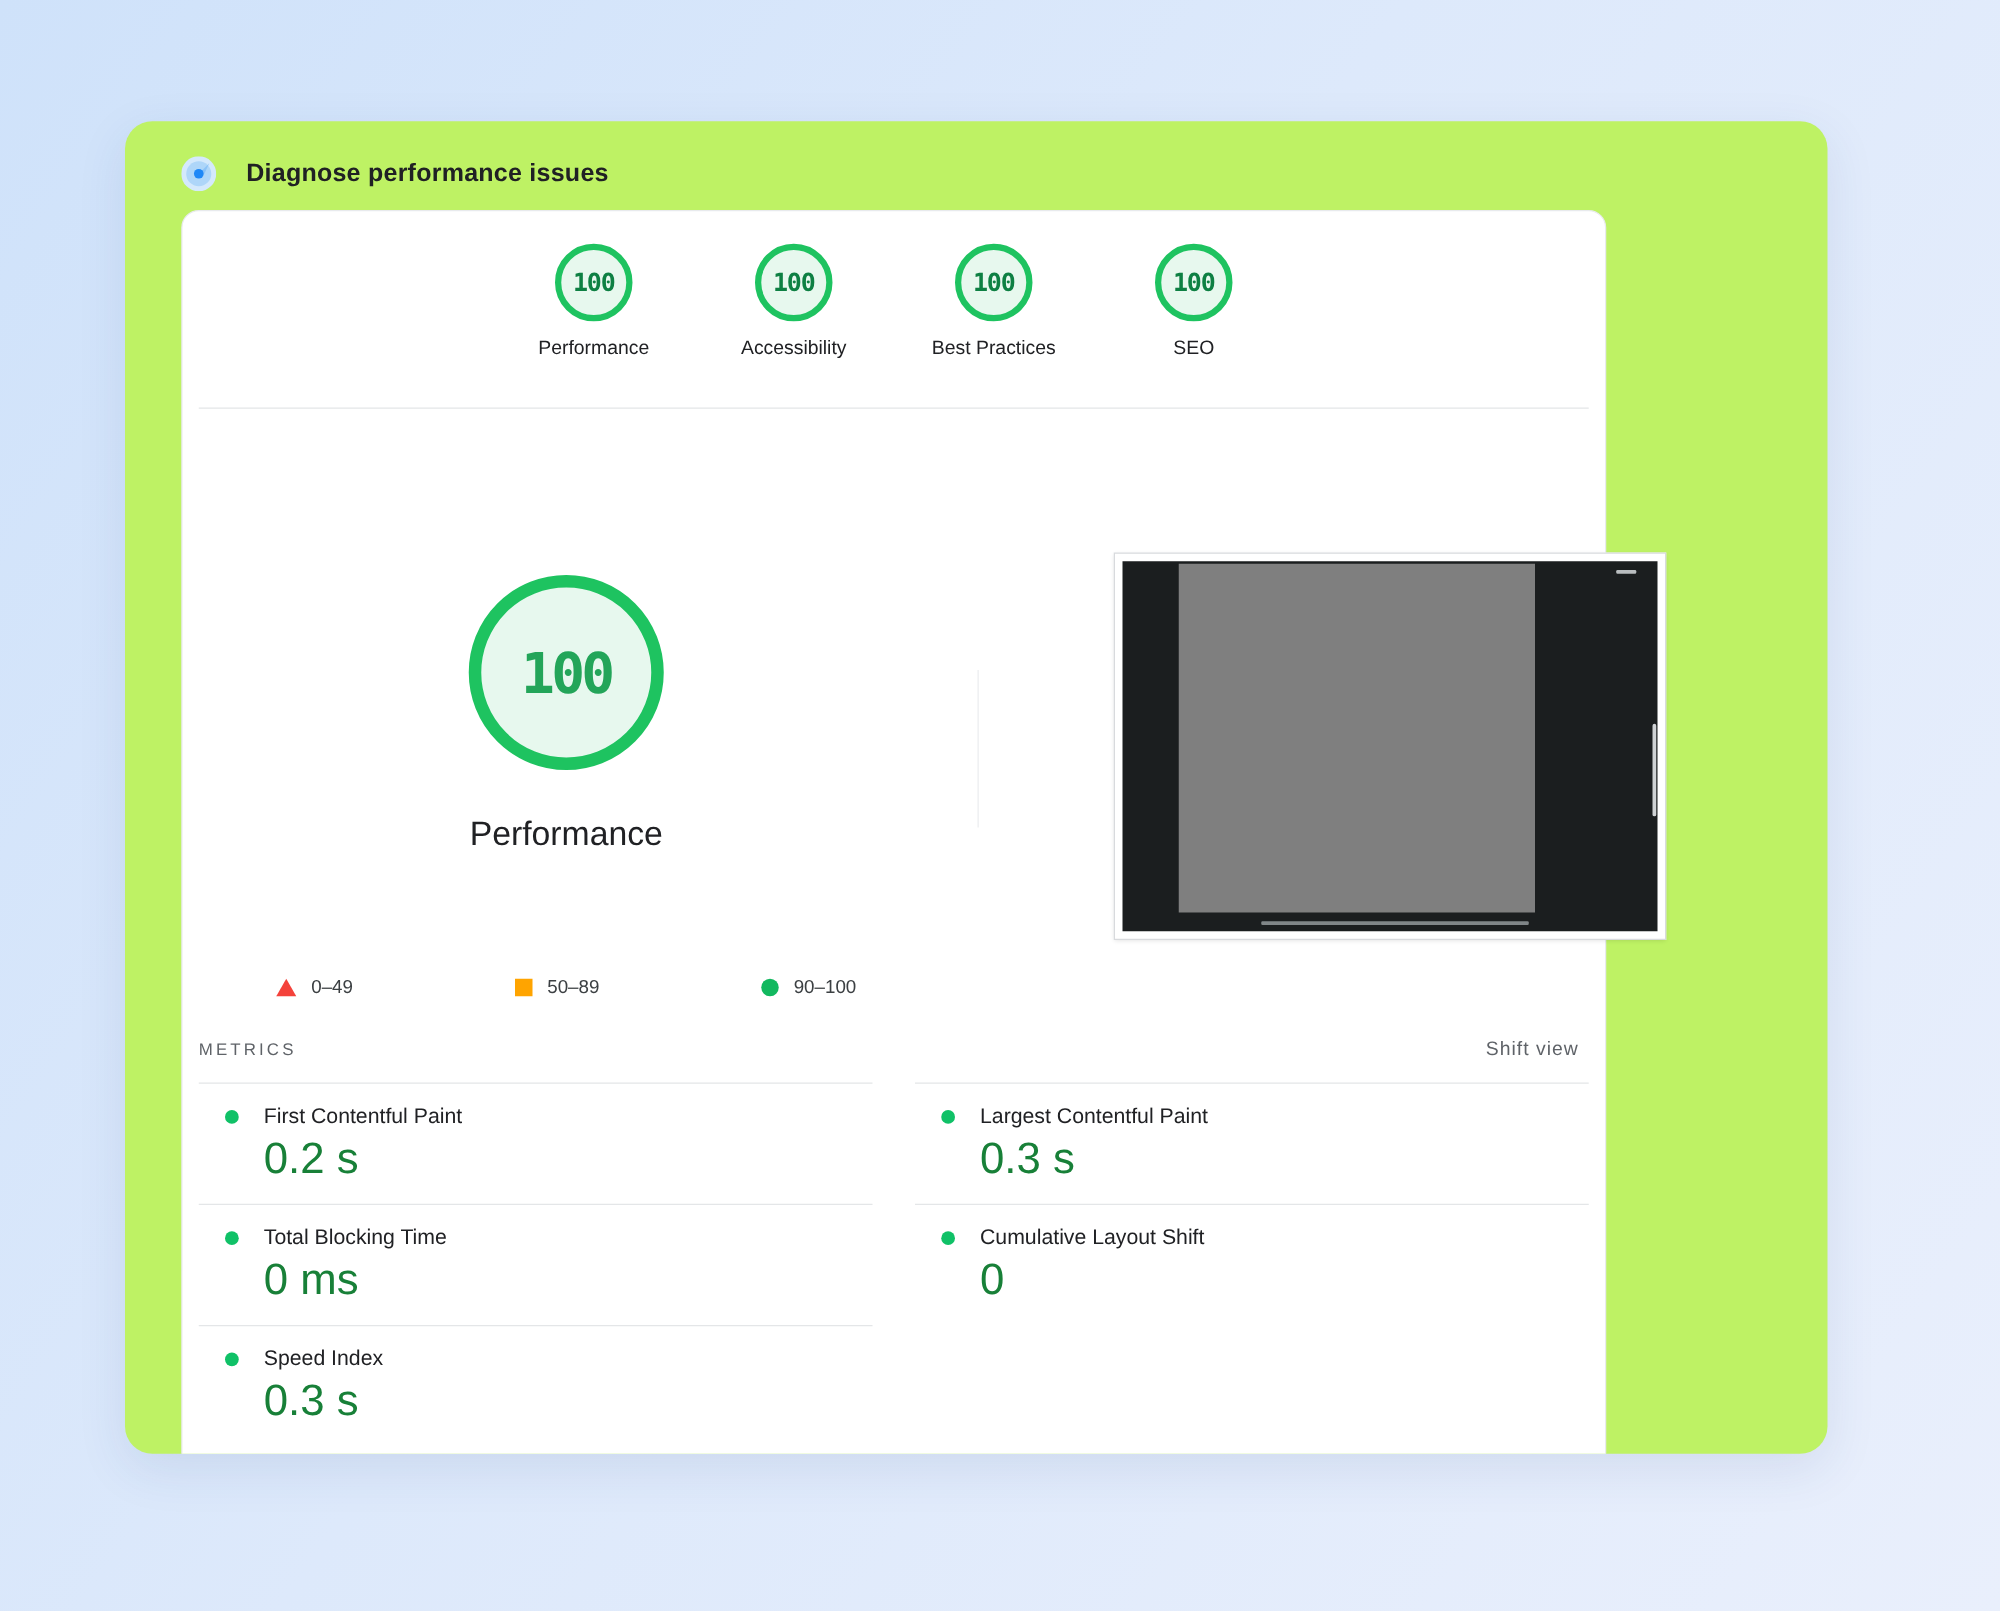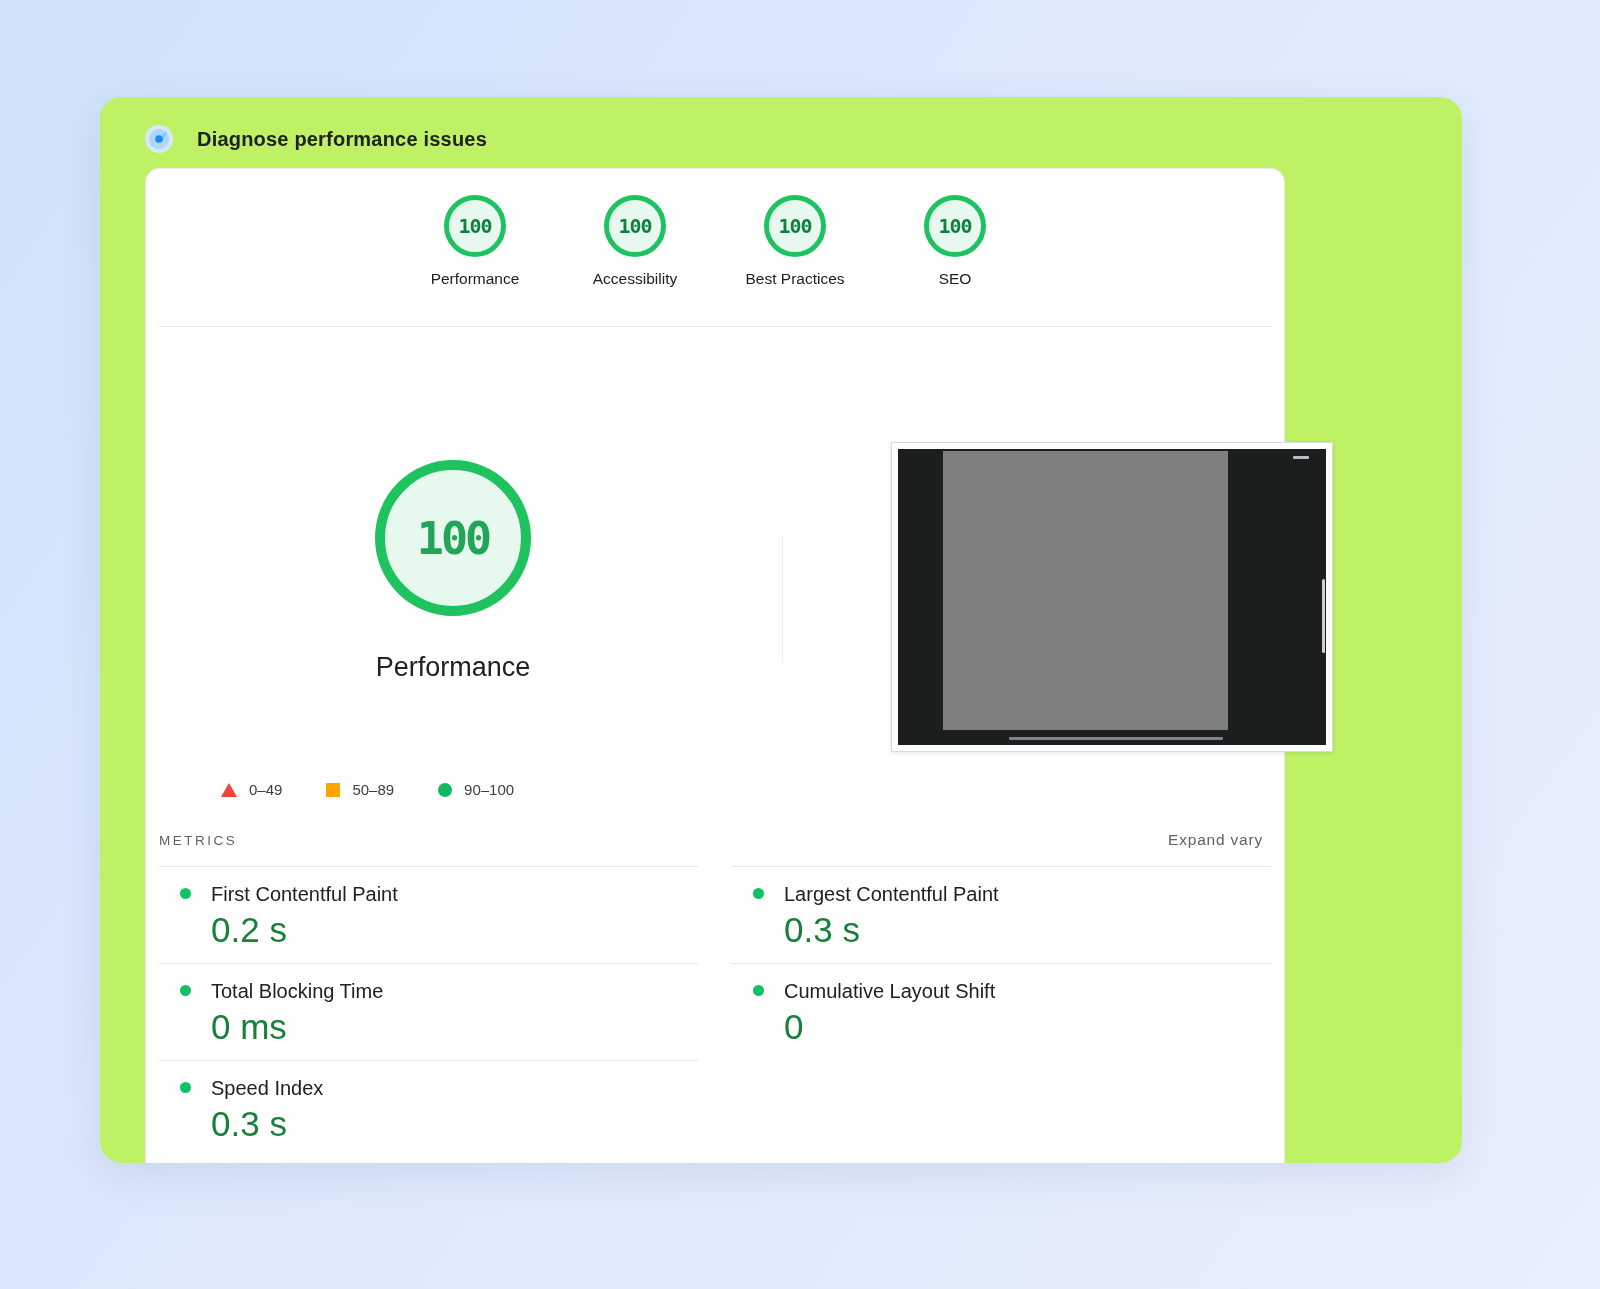--- a/index.html
+++ b/index.html
@@ -61,21 +61,21 @@
     position:absolute; left:107px; top:483px; width:400px;
     text-align:center; font-size:27px; font-weight:500; color:var(--ink);
   }
   .perf-desc{
     position:absolute; left:75px; top:536px; width:464px;
     text-align:center; font-size:15.5px; line-height:26px; color:var(--muted);
   }
   .perf-desc a{color:var(--link); text-decoration:none; cursor:pointer;}
   .legend{
     position:absolute; left:75px; top:612px; width:464px;
-    display:flex; justify-content:flex-start; gap:44px; align-items:center;
+    display:flex; justify-content:space-between; gap:44px; align-items:center;
   }
   .legend-item{display:flex; align-items:center; gap:12px; font-size:15px; color:#3c4043;}
   .shape-triangle{width:0; height:0; border-left:8px solid transparent; border-right:8px solid transparent; border-bottom:14px solid #f4423b;}
   .shape-square{width:14px; height:14px; background:#ffa400;}
   .shape-circle{width:14px; height:14px; border-radius:50%; background:#12b85f;}
   .v-divider{position:absolute; left:636px; top:367px; width:1px; height:126px; background:#ebedef;}
   
   .thumb-frame{
     position:absolute; left:745px; top:273px; width:442px; height:310px;
     background:#fff; border:1px solid #d8dadd; padding:6px;
@@ -92,21 +92,21 @@
     display:flex; justify-content:space-between; align-items:baseline;
   }
   .metrics-title{font-size:13.5px; letter-spacing:2.5px; color:var(--muted); font-weight:500;}
   .expand-view{font-size:15.5px; letter-spacing:.8px; color:var(--muted); cursor:pointer;}
   .metrics-grid{
     position:absolute; top:697px; left:13px; right:13px;
     display:grid; grid-template-columns:1fr 1fr; column-gap:34px;
   }
   .metric-row{border-top:1px solid var(--line); position:relative; height:97px; padding:16px 0 0 52px;}
   .metric-dot{position:absolute; left:21px; top:21px; width:11px; height:11px; border-radius:50%; background:var(--green-dot);}
-  .metric-name{font-size:20px; color:var(--ink);}
+  .metric-name{font-size:17px; color:var(--ink);}
   .metric-value{margin-top:4px; font-size:35px; color:var(--green-value);}
 </style>
 </head>
 <body>
 
 <div class="window">
 
   <div class="window-header">
     <span class="lh-icon">
       <svg viewBox="0 0 24 24" width="28" height="28">
@@ -177,21 +177,21 @@
       <div class="thumb-screen">
         <div class="thumb-gray"></div>
         <div class="thumb-toptext"></div>
         <div class="thumb-caption"></div>
         <div class="thumb-scrollbar"></div>
       </div>
     </div>
 
     <div class="metrics-header">
       <span class="metrics-title">METRICS</span>
-      <span class="expand-view">Expand vary</span>
+      <span class="expand-view">Shift view</span>
     </div>
 
     <div class="metrics-grid">
       <div class="metrics-col">
         <div class="metric-row">
           <span class="metric-dot"></span>
           <div class="metric-name">First Contentful Paint</div>
           <div class="metric-value">0.2 s</div>
         </div>
         <div class="metric-row">

